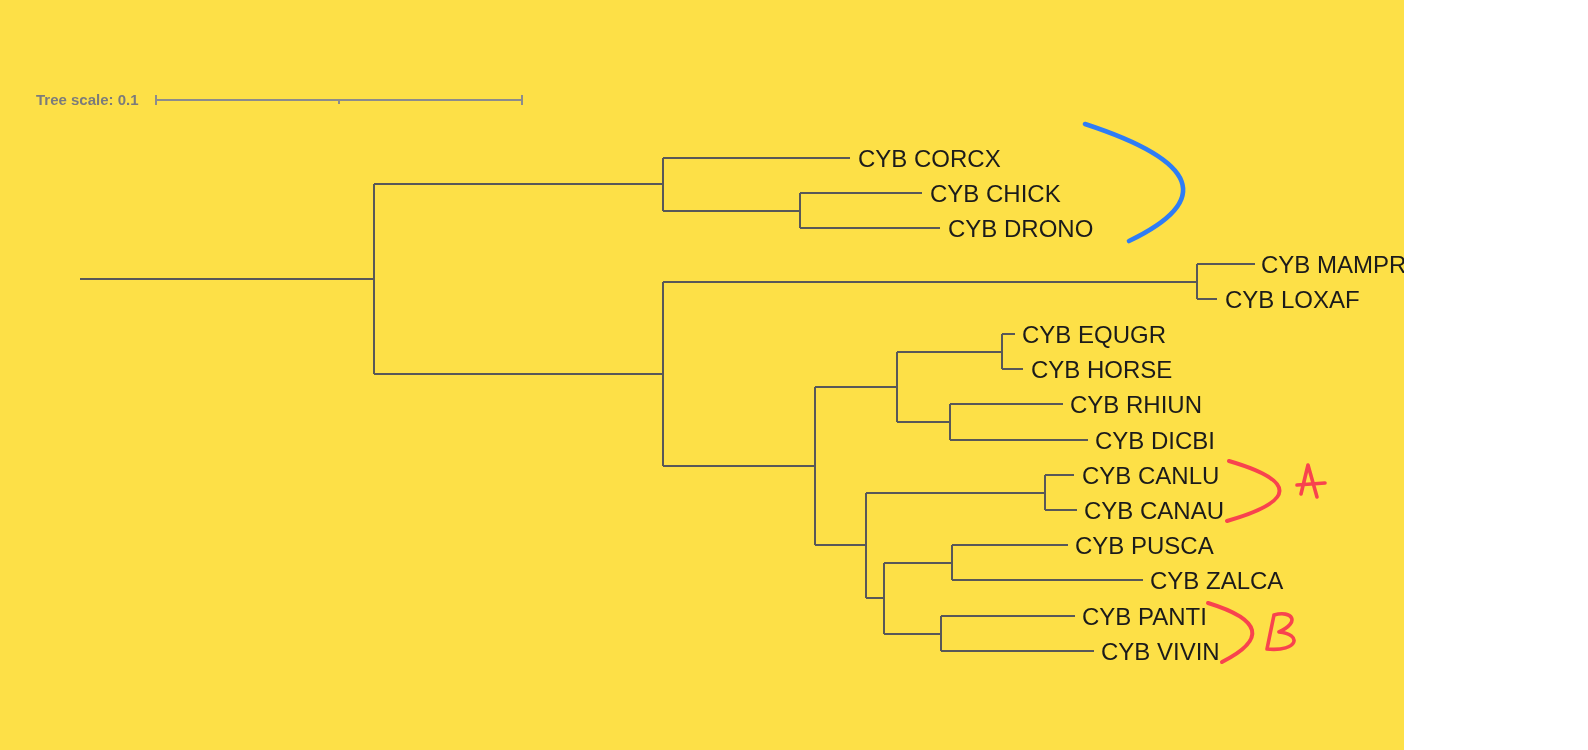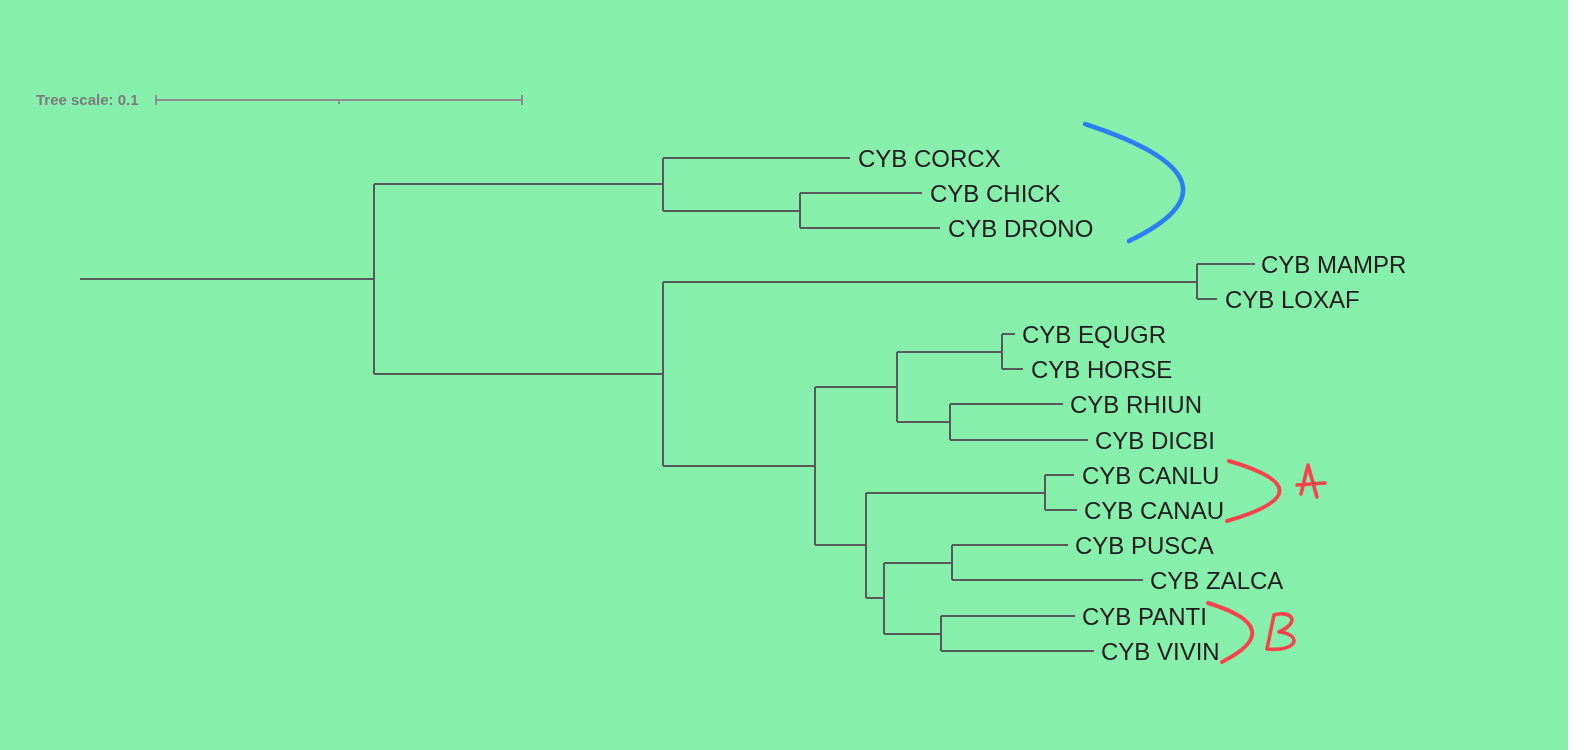--- a/index.html
+++ b/index.html
@@ -1,16 +1,16 @@
 <!DOCTYPE html>
 <html><head>
 <meta charset="utf-8">
 <style>
   html,body{margin:0;padding:0;background:#fff;}
-  #stage{position:relative;width:1568px;height:750px;background:#86efac;overflow:hidden;
+  #stage{position:relative;width:1404px;height:750px;background:#fde047;overflow:hidden;
          font-family:"Liberation Sans","DejaVu Sans",sans-serif;}
   #tree-svg{position:absolute;left:0;top:0;}
   .scale-label{position:absolute;left:36px;top:91px;font-size:15px;font-weight:bold;
                color:#7b7b7b;white-space:nowrap;}
   text.leaf{font-family:"Liberation Sans","DejaVu Sans",sans-serif;font-size:24px;}
 </style>
 </head>
 <body>
 
 <div id="stage">

